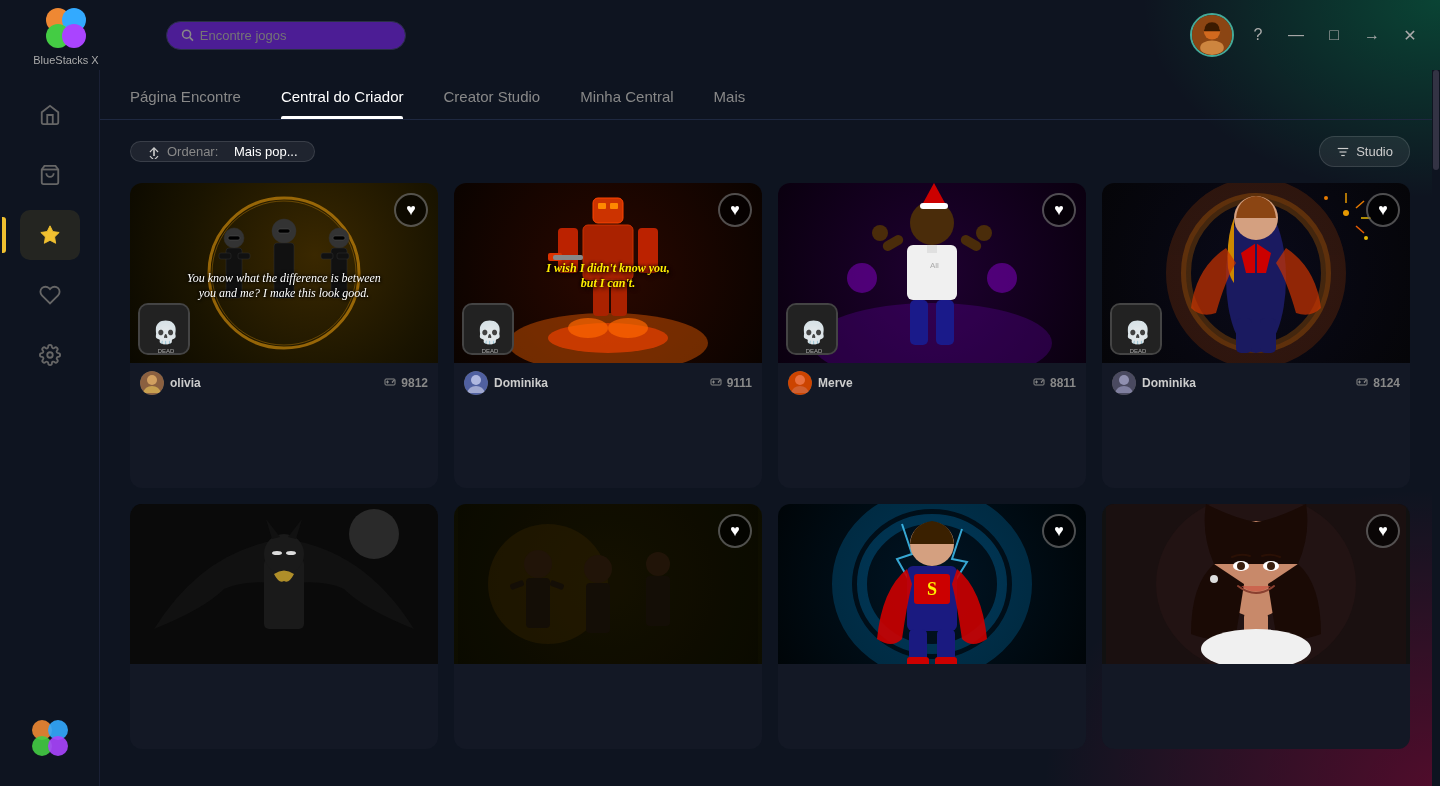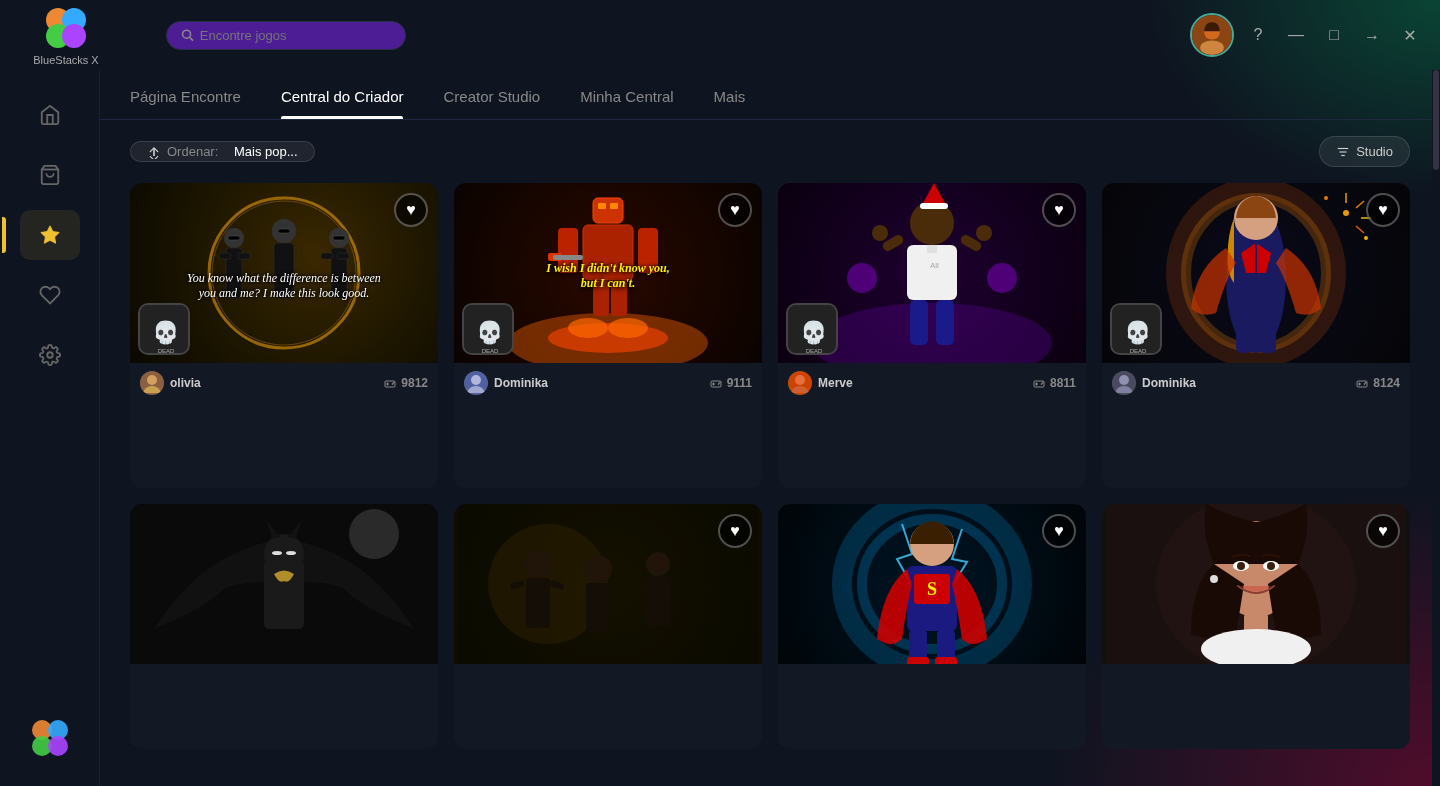--- a/index.html
+++ b/index.html
@@ -333,21 +333,21 @@
       overflow: hidden;
     }
 
     .card-username {
       font-size: 12px;
       color: #ccc;
     }
 
     .card-stats {
       display: flex;
-      align-items: flex-end;
+      align-items: flex-start;
       gap: 5px;
       font-size: 12px;
       color: #888;
     }
 
     
     .caption-overlay {
       position: absolute;
       bottom: 55px;
       left: 10px; right: 10px;

